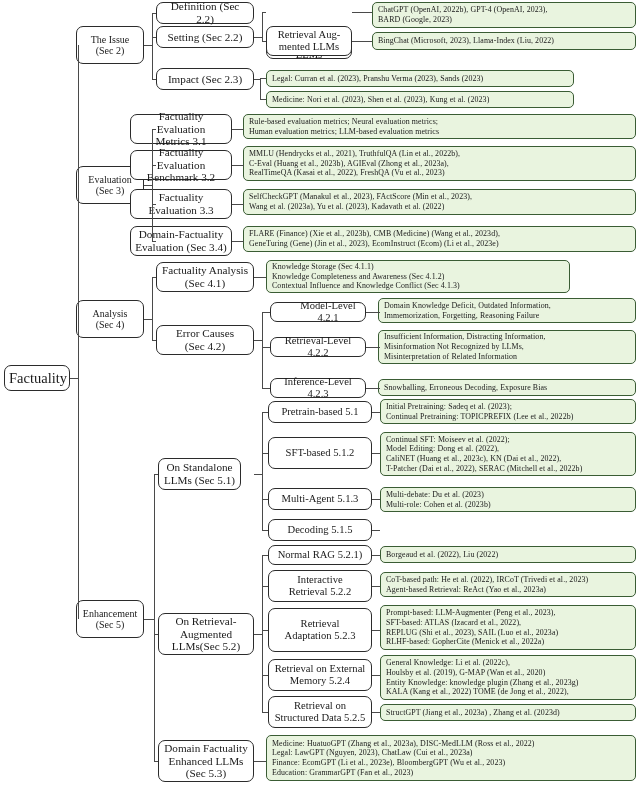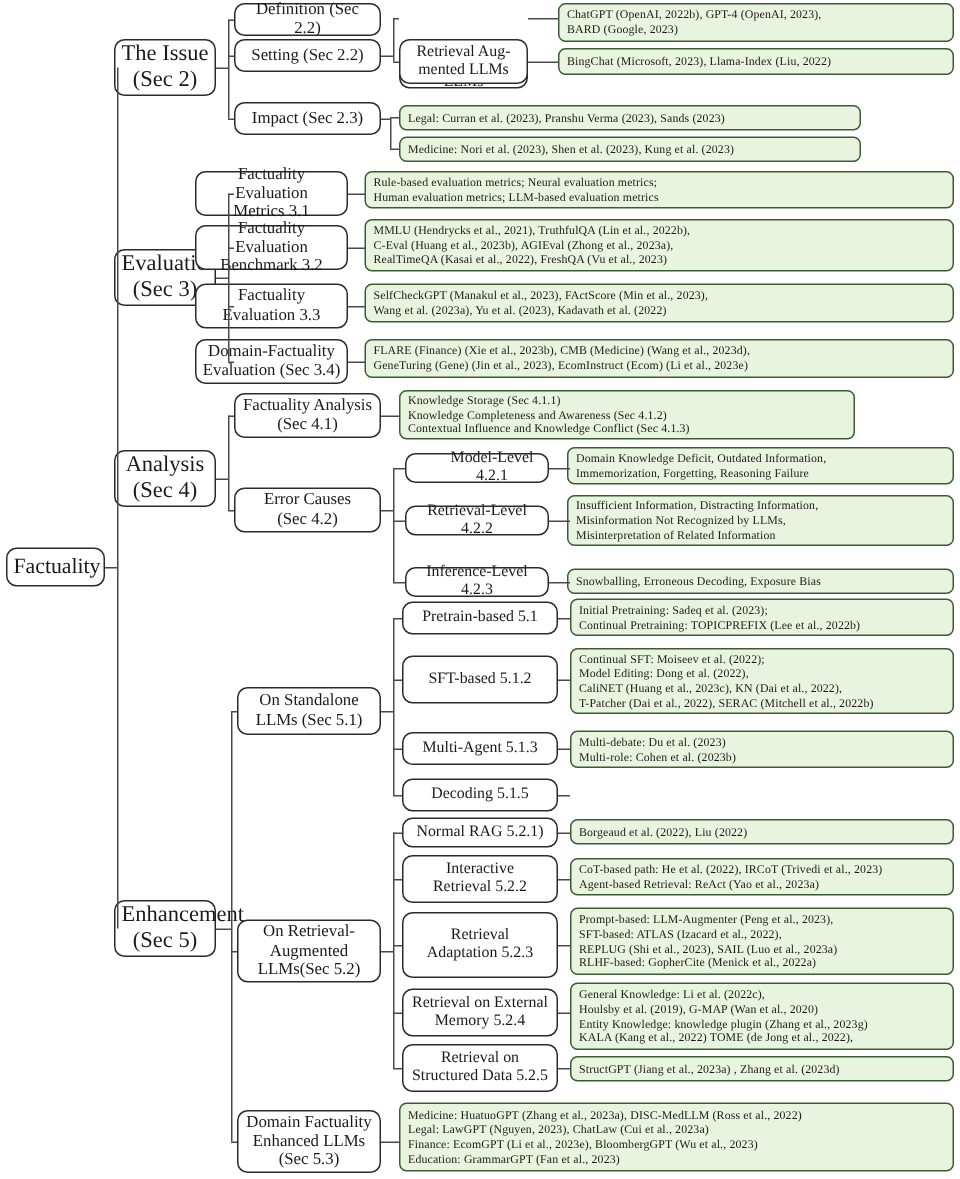--- a/index.html
+++ b/index.html
@@ -5,21 +5,21 @@
   html,body{margin:0;padding:0;background:#fff;}
   #root{position:relative;width:640px;height:786px;background:#fff;
         font-family:"Liberation Serif","DejaVu Serif",serif;color:#1a1a1a;overflow:hidden;}
   .node{position:absolute;box-sizing:border-box;border:1.1px solid #2b2b2b;
         border-radius:7px;background:#ffffff;display:flex;align-items:center;
         justify-content:center;text-align:center;line-height:1.12;padding:2px 4px;}
   .node.leaf{background:#e9f4df;border-color:#3a5c34;border-width:.9px;border-radius:5px;
              justify-content:flex-start;text-align:left;padding:2px 4px 2px 5px;}
   .node span{display:block;width:100%;white-space:pre-line;}
   .root{font-size:14.5px;}
-  .lvl1{font-size:15px;text-align:center;}
+  .lvl1{font-size:10px;text-align:center;}
   .lvl2{font-size:11.2px;}
   .lvl3{font-size:10.6px;}
   .leaf span{font-size:7.9px;line-height:1.23;letter-spacing:.1px;}
   .edge{position:absolute;background:#4a4a4a;}
   .edge.h{height:1px;}
   .edge.v{width:1px;}
 </style>
 </head>
 <body>
 
@@ -144,21 +144,21 @@
 Misinterpretation of Related Information</span>
   </div>
   <div class="node leaf" style="left:378px;top:298px;width:258px;height:25px;">
     <span>Domain Knowledge Deficit,  Outdated Information,
 Immemorization,  Forgetting,  Reasoning Failure</span>
   </div>
   <div class="node leaf" style="left:378px;top:379px;width:258px;height:17px;">
     <span>Snowballing,  Erroneous Decoding,  Exposure Bias</span>
   </div>
 
-  <div class="node lvl2" style="left:158px;top:458px;width:96px;height:32px;">
+  <div class="node lvl2" style="left:158px;top:458px;width:83px;height:32px;">
     <span>On Standalone
 LLMs (Sec 5.1)</span>
   </div>
   <div class="node lvl2" style="left:158px;top:613px;width:96px;height:42px;">
     <span>On Retrieval-
 Augmented
 LLMs(Sec 5.2)</span>
   </div>
   <div class="node lvl2" style="left:158px;top:740px;width:96px;height:42px;">
     <span>Domain Factuality

